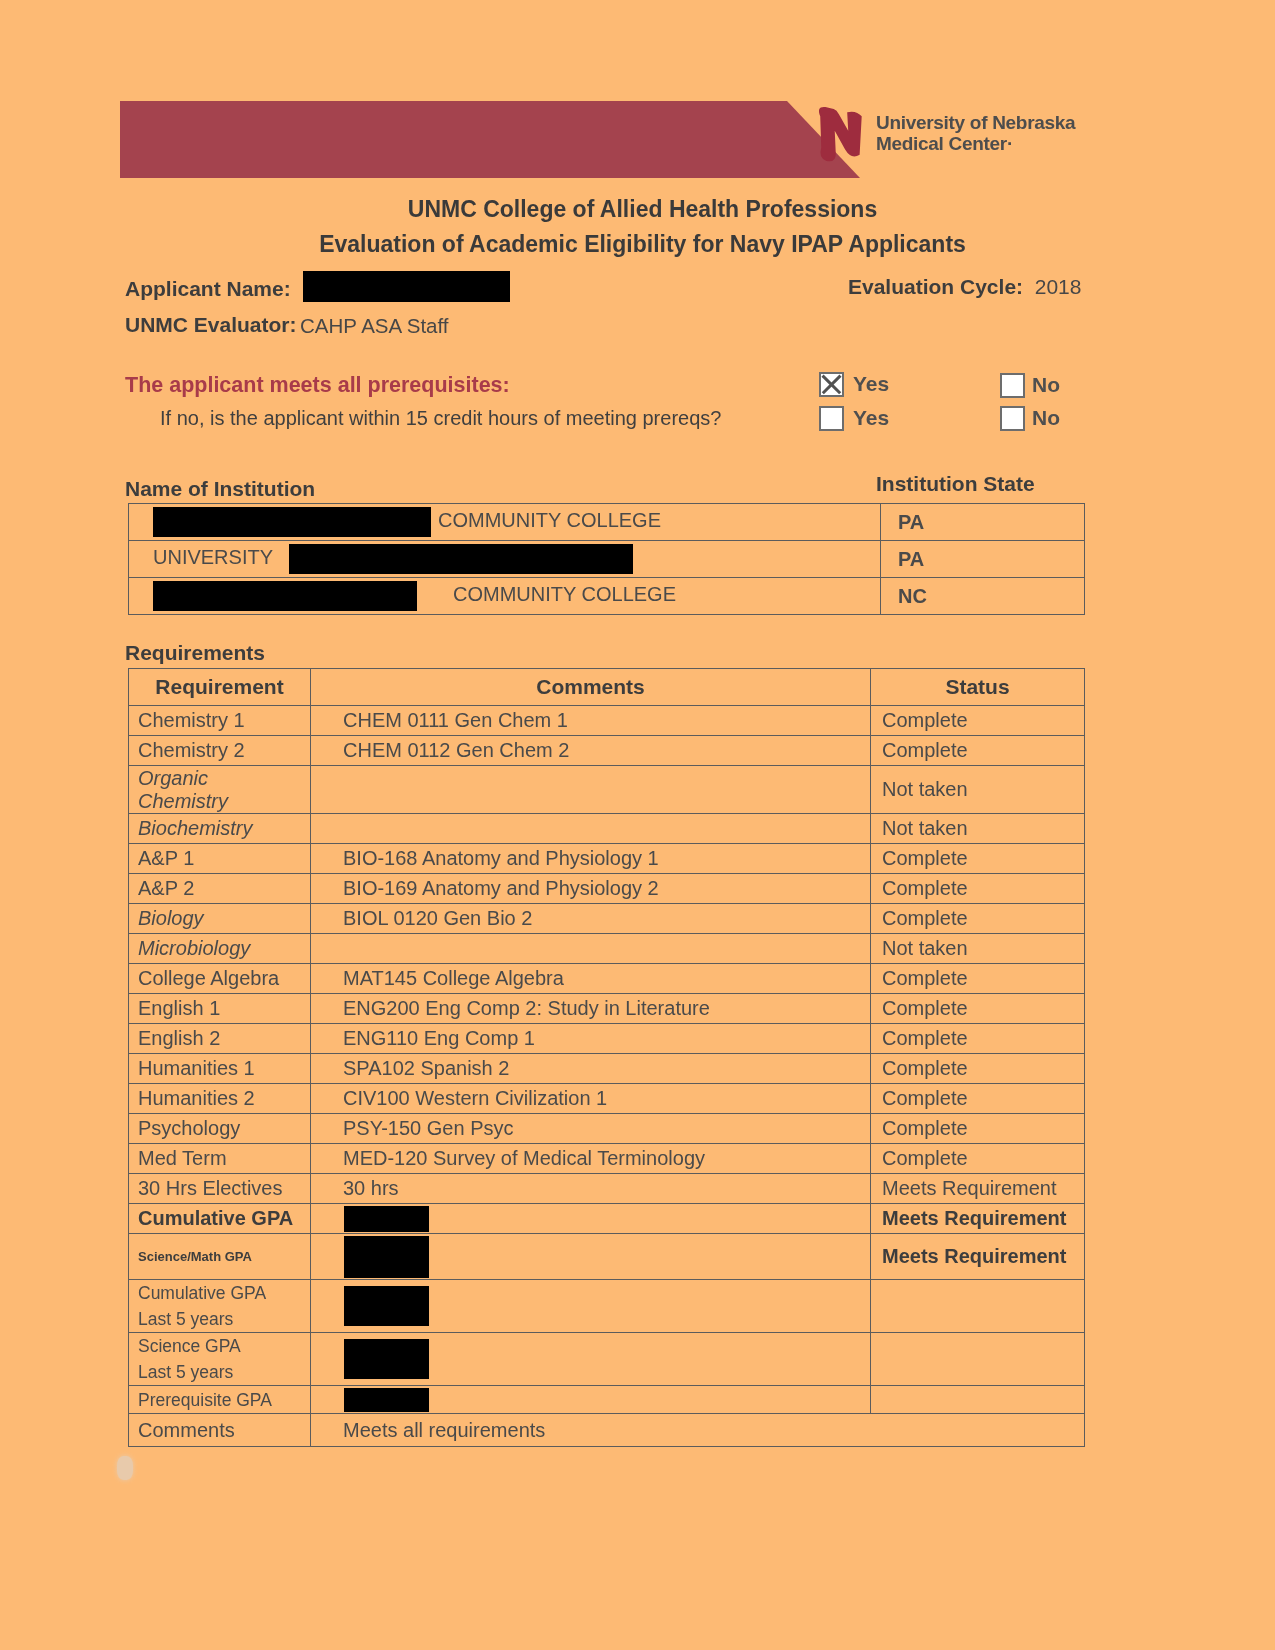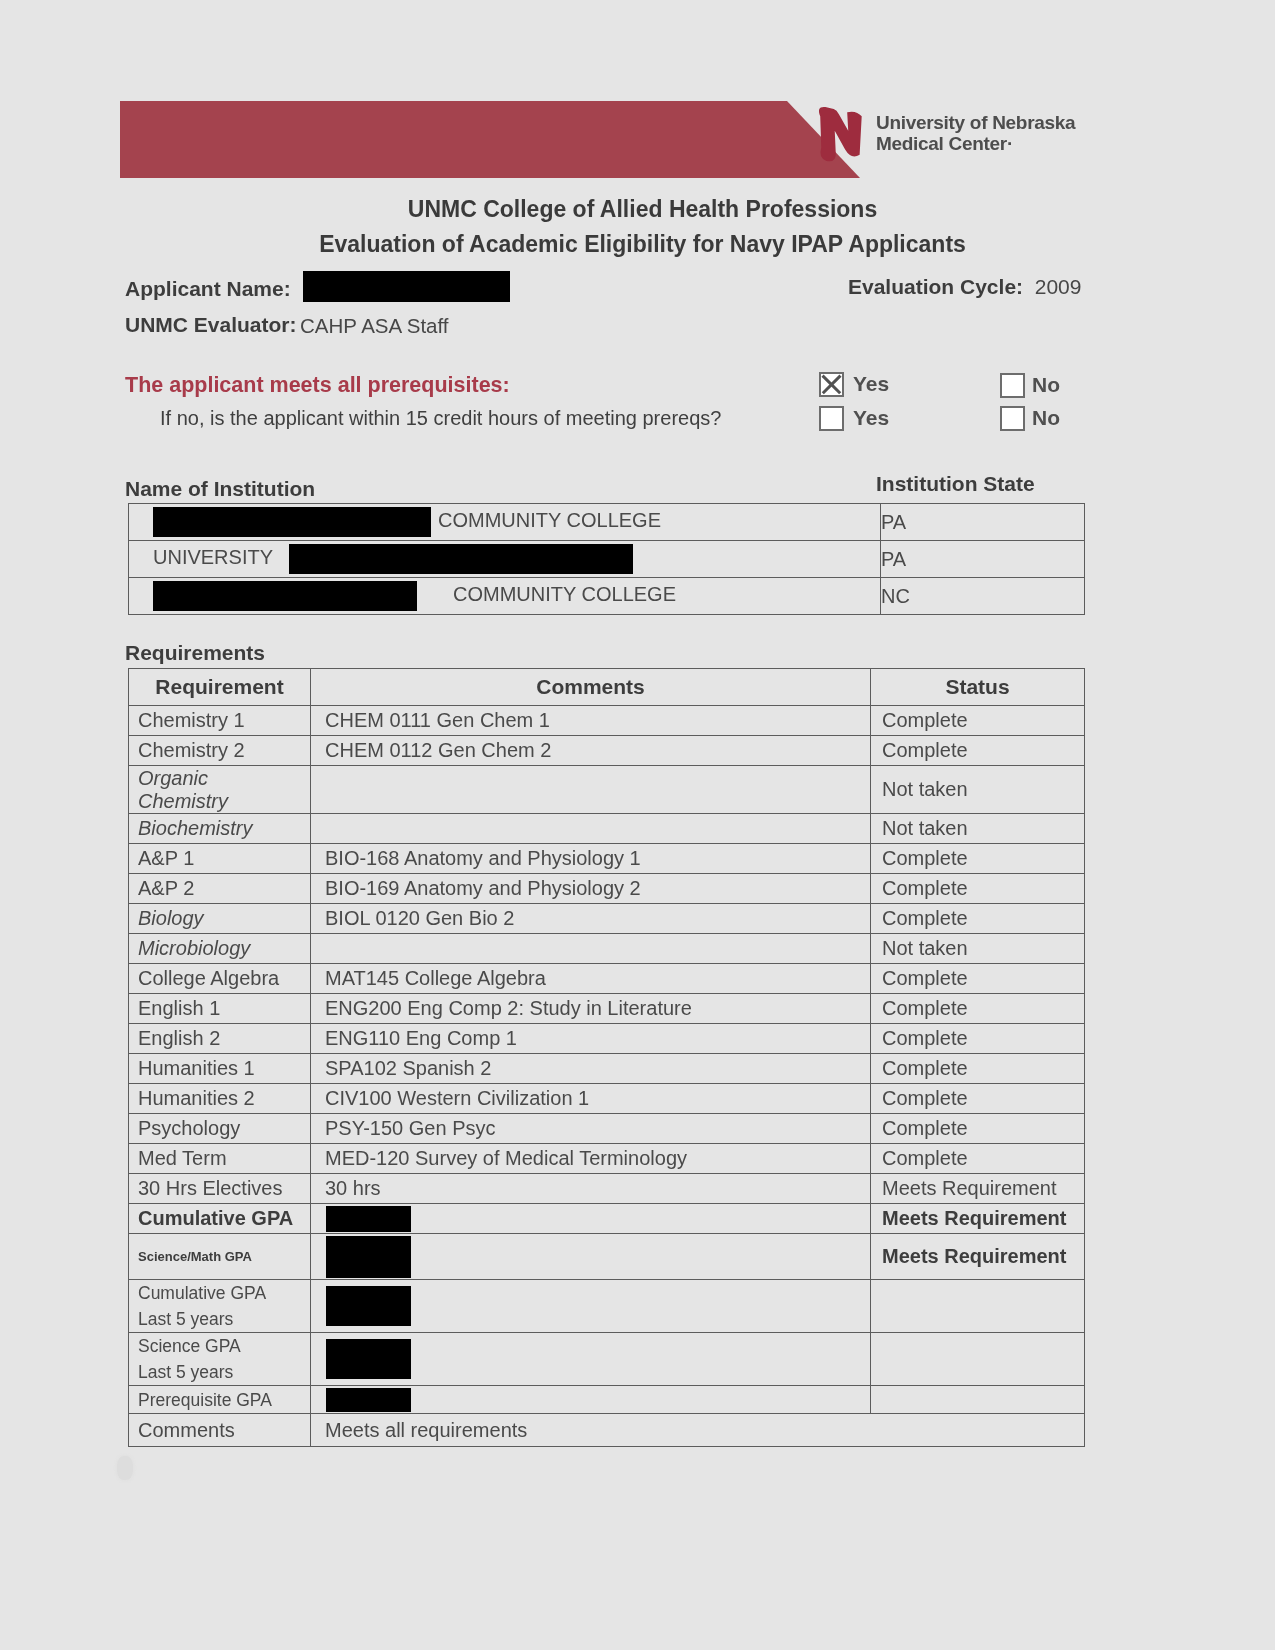--- a/index.html
+++ b/index.html
@@ -1,16 +1,16 @@
 <!DOCTYPE html>
 <html><head>
 <meta charset="utf-8">
 <style>
   html,body{margin:0;padding:0;background:#fff;}
-  .page{position:relative;width:1275px;height:1650px;background:#e5e5e5;overflow:hidden;
+  .page{position:relative;width:1275px;height:1650px;background:#fdba74;overflow:hidden;
         font-family:"Liberation Sans","DejaVu Sans",sans-serif;color:#454545;}
 
   
   .banner{position:absolute;left:120px;top:101px;width:740px;height:77px;background:#a4434e;
           clip-path:polygon(0 0, calc(100% - 73px) 0, 100% 100%, 0 100%);}
   .logo-n{position:absolute;left:814px;top:102px;width:56px;height:66px;}
   .logo-text{position:absolute;left:876px;top:112px;font-weight:bold;font-size:19px;line-height:21px;
              color:#4d4d4d;letter-spacing:-0.3px;}
 
   .title{position:absolute;left:0;width:1285px;text-align:center;font-weight:bold;font-size:23px;color:#3a3a3a;}
@@ -29,36 +29,36 @@
   .cb .l1{transform:rotate(45deg);} .cb .l2{transform:rotate(-45deg);}
   .cb.checked .l{display:block;}
   .cb-lbl{position:absolute;font-weight:bold;font-size:21px;color:#4f4f4f;}
 
   
   table{border-collapse:collapse;table-layout:fixed;}
   td,th{border:1.6px solid #5c5c5c;font-size:20px;color:#4a4a4a;overflow:hidden;padding:0;}
   .inst-table{position:absolute;left:128px;top:503px;width:956px;}
   .inst-table td{height:36px;}
   .inst-table .c-name{padding-left:24px;}
-  .inst-table .c-state{}
+  .inst-table .c-state{padding-left:17px;font-weight:bold;}
   .inst-redact{display:inline-block;background:#000;height:30px;vertical-align:middle;}
   .inst-table tr:nth-child(1) .inst-redact{width:278px;}
   .inst-table tr:nth-child(1) .suffix{margin-left:7px;}
   .inst-table tr:nth-child(2) .inst-redact{width:344px;margin-left:14px;}
   .inst-table tr:nth-child(3) .inst-redact{width:264px;}
   .inst-table tr:nth-child(3) .suffix{margin-left:36px;}
   .prefix{margin-right:2px;}
 
   .req-table{position:absolute;left:128px;top:668px;width:956px;}
   .req-table thead th{height:36px;font-weight:bold;font-size:21px;color:#3d3d3d;text-align:center;}
   .req-table tr{height:30px;}
   .req-table tr.size-tall{height:48px;} .req-table tr.size-tall2{height:46px;}
   .req-table tr.size-tall3{height:44px;} .req-table tr.size-short{height:28px;}
   .req-table tr.size-last{height:33px;}
-  .c-req{padding-left:9px;} .c-com{padding-left:14px;} .c-status{padding-left:11px;}
+  .c-req{padding-left:9px;} .c-com{padding-left:32px;} .c-status{padding-left:11px;}
   .rs-italic{font-style:italic;}
   .rs-bold{font-weight:bold;color:#3d3d3d;}
   .rs-bold-small{font-weight:bold;font-size:13px;line-height:19px;color:#3d3d3d;}
   .rs-small{font-size:17.5px;line-height:26px;}
   .sb{font-weight:bold;color:#3d3d3d;}
   .size-tall .t,.size-tall2 .t,.size-tall3 .t{display:inline-block;max-width:128px;}
   .c-com .rbox{display:inline-block;width:85px;height:26px;background:#000;vertical-align:middle;margin-left:1px;}
   tr.size-tall2 .rbox{height:42px;} tr.size-tall3 .rbox{height:40px;} tr.size-short .rbox{height:24px;}
 
   .artifact{position:absolute;left:117px;top:1456px;width:16px;height:24px;background:#d8d8d8;
@@ -76,21 +76,21 @@
   <div class="logo-text">
     <div>University of Nebraska</div>
     <div>Medical Center·</div>
   </div>
 
   <div class="title t1">UNMC College of Allied Health Professions</div>
   <div class="title t2">Evaluation of Academic Eligibility for Navy IPAP Applicants</div>
 
   <div class="lbl" style="left:125px;top:277px;">Applicant Name:</div>
   <div class="redact applicant"></div>
-  <div class="lbl" style="left:848px;top:275px;"><span>Evaluation Cycle:</span>&nbsp;&nbsp;<span style="font-weight:normal;color:#474747;">2009</span></div>
+  <div class="lbl" style="left:848px;top:275px;"><span>Evaluation Cycle:</span>&nbsp;&nbsp;<span style="font-weight:normal;color:#474747;">2018</span></div>
   <div class="lbl" style="left:125px;top:313px;">UNMC Evaluator:</div>
   <div class="val" style="left:300px;top:314px;">CAHP ASA Staff</div>
 
   <div class="red-q">The applicant meets all prerequisites:</div>
   <div class="sub-q">If no, is the applicant within 15 credit hours of meeting prereqs?</div>
 
   <span class="cb checked" style="left:819px;top:372px;">
       <span class="l l1"></span>
       <span class="l l2"></span>
     </span>

